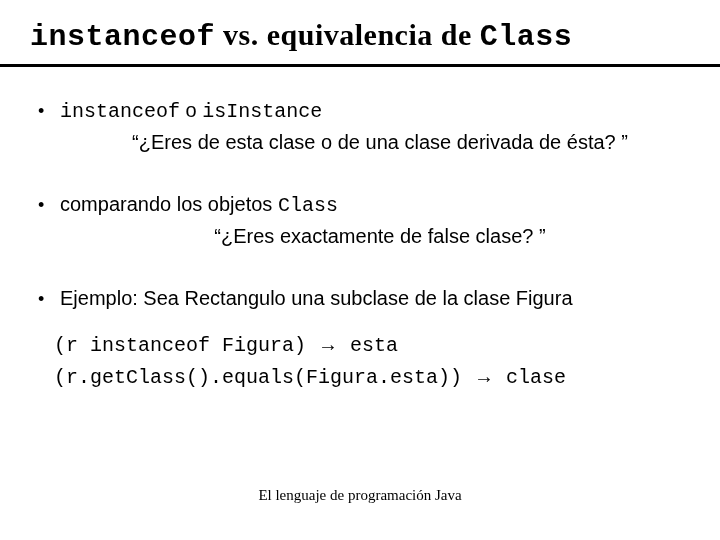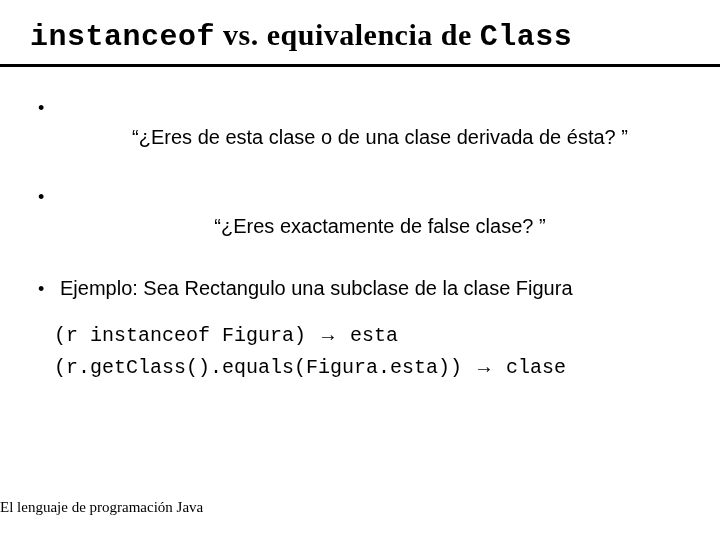--- a/index.html
+++ b/index.html
@@ -64,48 +64,55 @@
     font-size: 20px;
     line-height: 1.55;
     padding-left: 16px;
     margin-top: 6px;
   }
   .arrow {
     font-family: Arial, Helvetica, sans-serif;
   }
   .footer {
     position: absolute;
-    bottom: 24px;
+    bottom: 36px;
     width: 100%;
+    text-align: center;
     font-family: "Times New Roman", Times, serif;
     font-size: 15px;
     margin-top: 12px;
   }
 </style>
 </head>
 <body>
 
 <div class="slide">
   <div class="title">
     <span class="mono">instanceof</span><span> vs. equivalencia de </span><span class="mono">Class</span>
   </div>
   <hr class="hr">
 
   <div class="content">
 
     <div class="bullet">
       <div class="bullet-row">
         <span class="dot">•</span>
+        <span>
+          <span class="mono">instanceof</span><span> o </span><span class="mono">isInstance</span>
+        </span>
       </div>
       <div class="sub">“¿Eres de esta clase o de una clase derivada de ésta? ”</div>
     </div>
 
     <div class="bullet">
       <div class="bullet-row">
         <span class="dot">•</span>
+        <span>
+          <span>comparando los objetos </span><span class="mono">Class</span>
+        </span>
       </div>
       <div class="sub">“¿Eres exactamente de false clase? ”</div>
     </div>
 
     <div class="bullet" style="margin-bottom:16px;">
       <div class="bullet-row">
         <span class="dot">•</span>
         <span>
           <span class="under">Ejemplo:</span><span> Sea Rectangulo una subclase de la clase Figura</span>
         </span>

